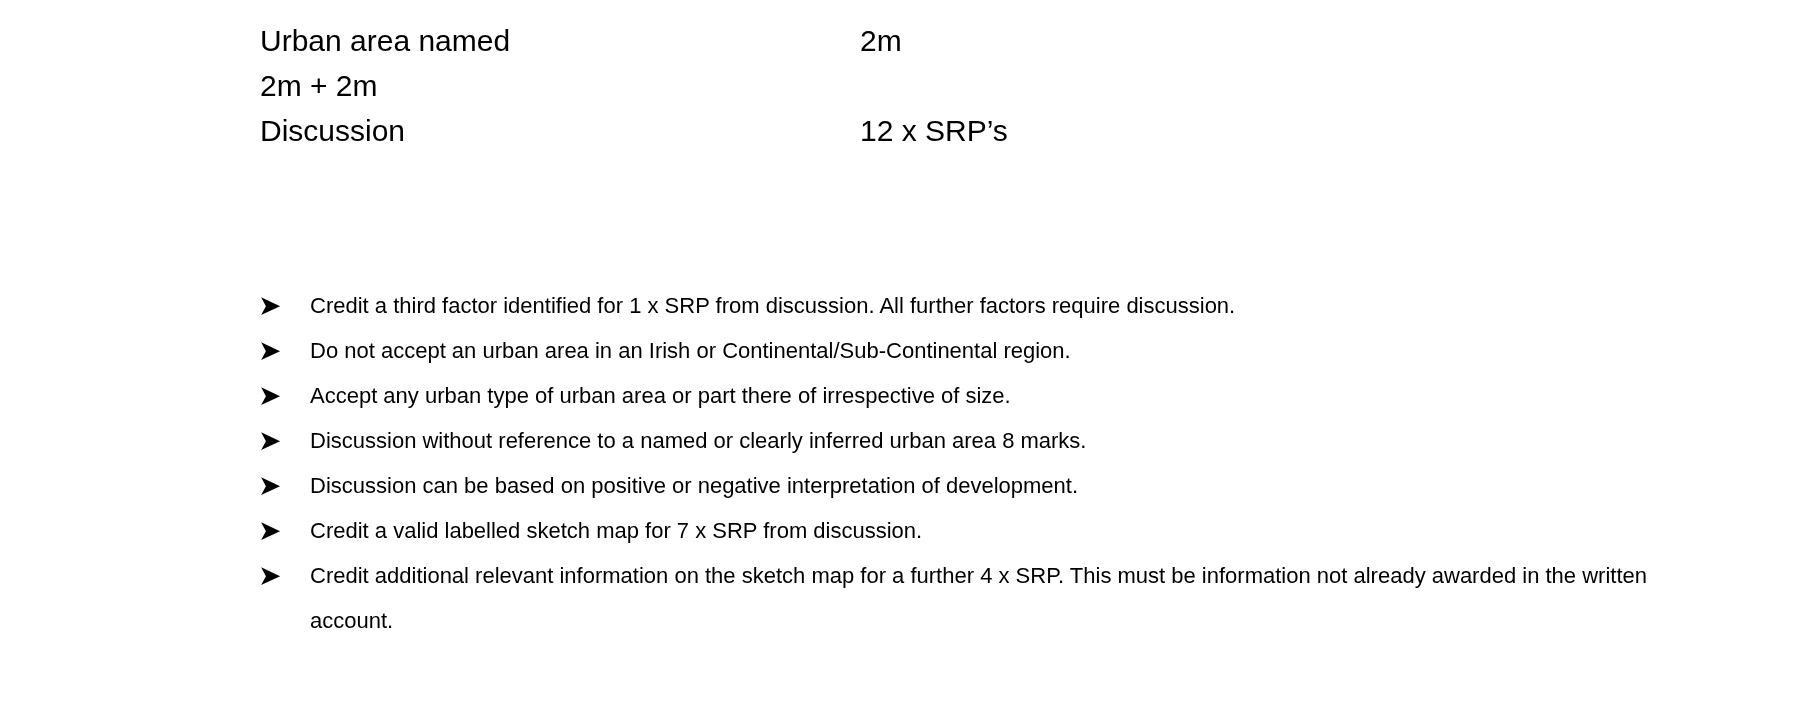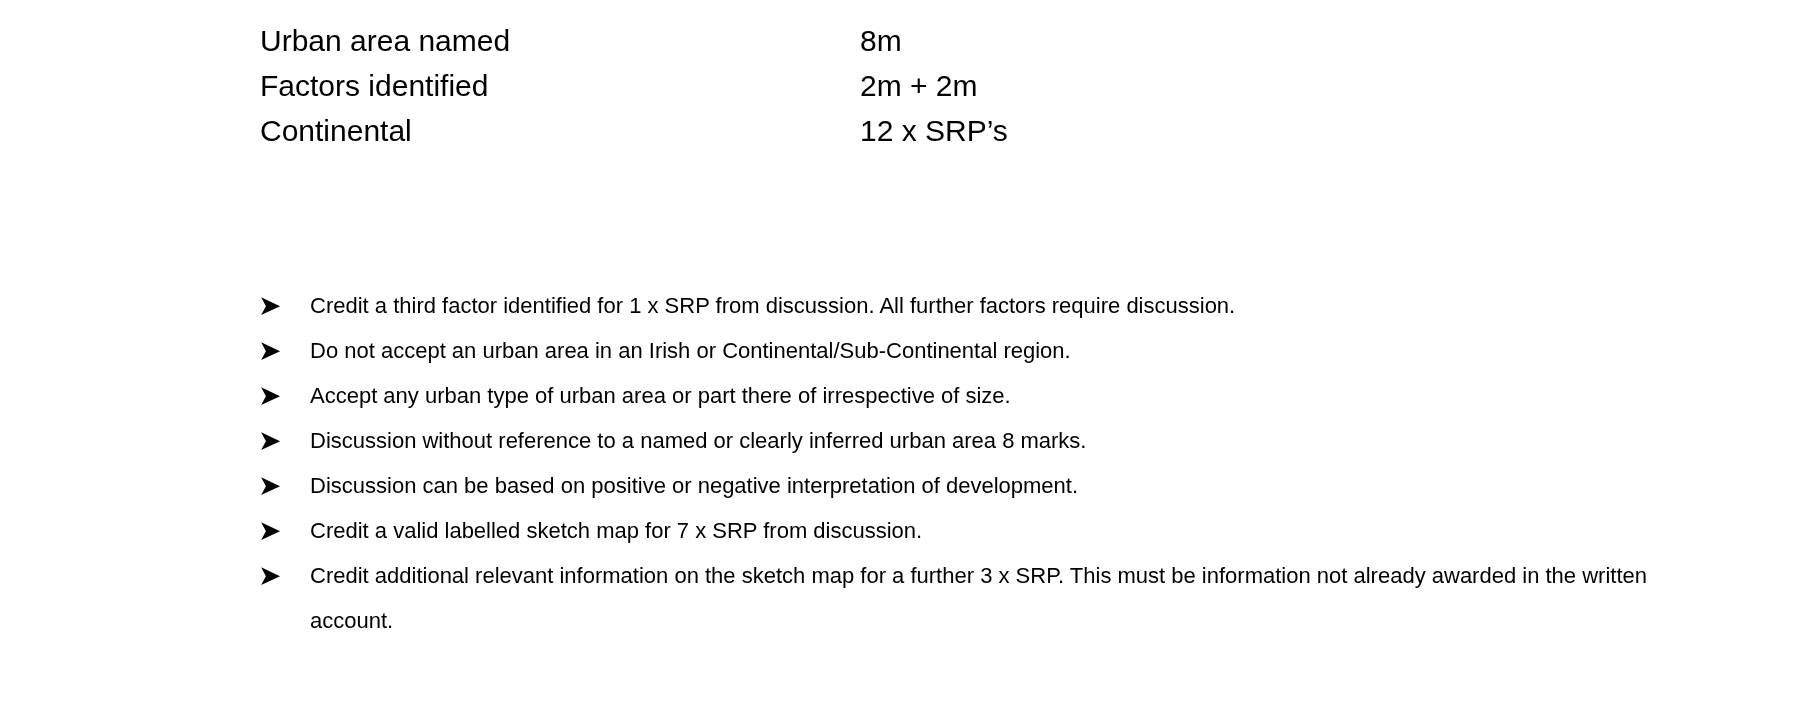--- a/index.html
+++ b/index.html
@@ -73,28 +73,27 @@
   }
 </style>
 </head>
 <body>
 
 <div class="page">
 
   <div class="marks-table">
     <div class="marks-row">
       <div class="marks-label">Urban area named</div>
-      <div class="marks-value">8m</div>
+      <div class="marks-value">2m</div>
     </div>
     <div class="marks-row">
-      <div class="marks-label">Factors identified</div>
       <div class="marks-value">2m + 2m</div>
     </div>
     <div class="marks-row">
-      <div class="marks-label">Continental</div>
+      <div class="marks-label">Discussion</div>
       <div class="marks-value">12 x SRP’s</div>
     </div>
   </div>
 
   <div class="notes-list">
     <div class="note-item">
       <div class="note-bullet">➤</div>
       <div class="note-text">Credit a third factor identified for 1 x SRP from discussion. All further factors require discussion.</div>
     </div>
     <div class="note-item">
@@ -112,17 +111,17 @@
     <div class="note-item">
       <div class="note-bullet">➤</div>
       <div class="note-text">Discussion can be based on positive or negative interpretation of development.</div>
     </div>
     <div class="note-item">
       <div class="note-bullet">➤</div>
       <div class="note-text">Credit a valid labelled sketch map for 7 x SRP from discussion.</div>
     </div>
     <div class="note-item">
       <div class="note-bullet">➤</div>
-      <div class="note-text">Credit additional relevant information on the sketch map for a further 3 x SRP.  This must be information not already awarded in the written account.</div>
+      <div class="note-text">Credit additional relevant information on the sketch map for a further 4 x SRP.  This must be information not already awarded in the written account.</div>
     </div>
   </div>
 
 </div>
 
 </body></html>

